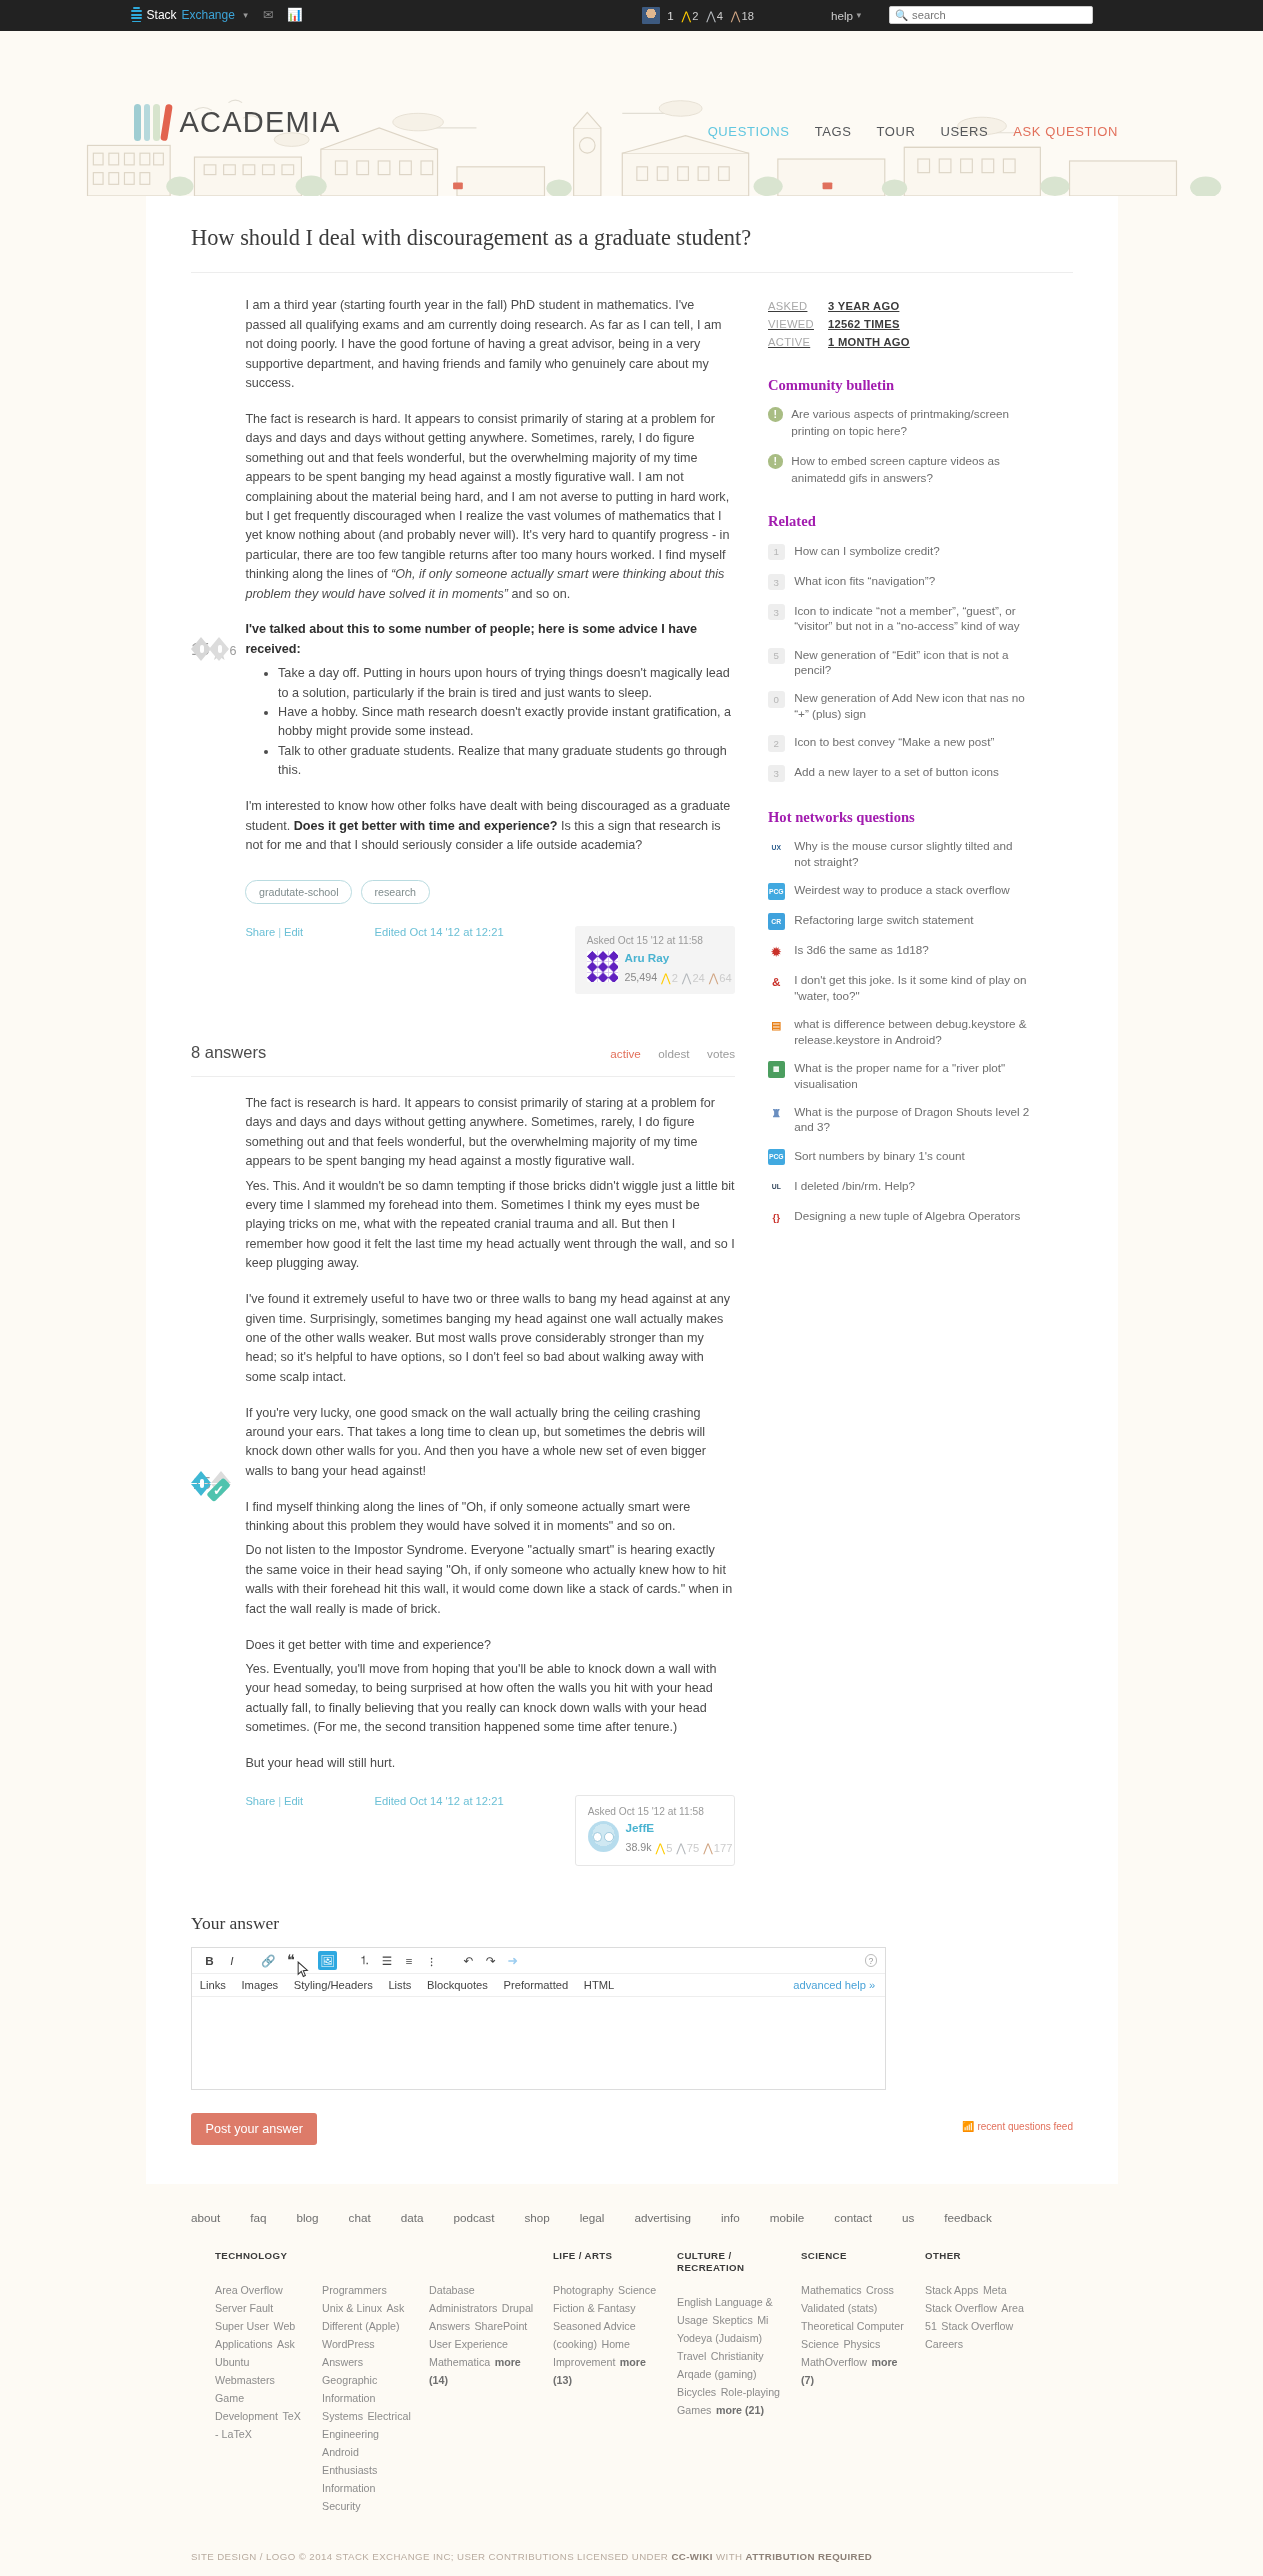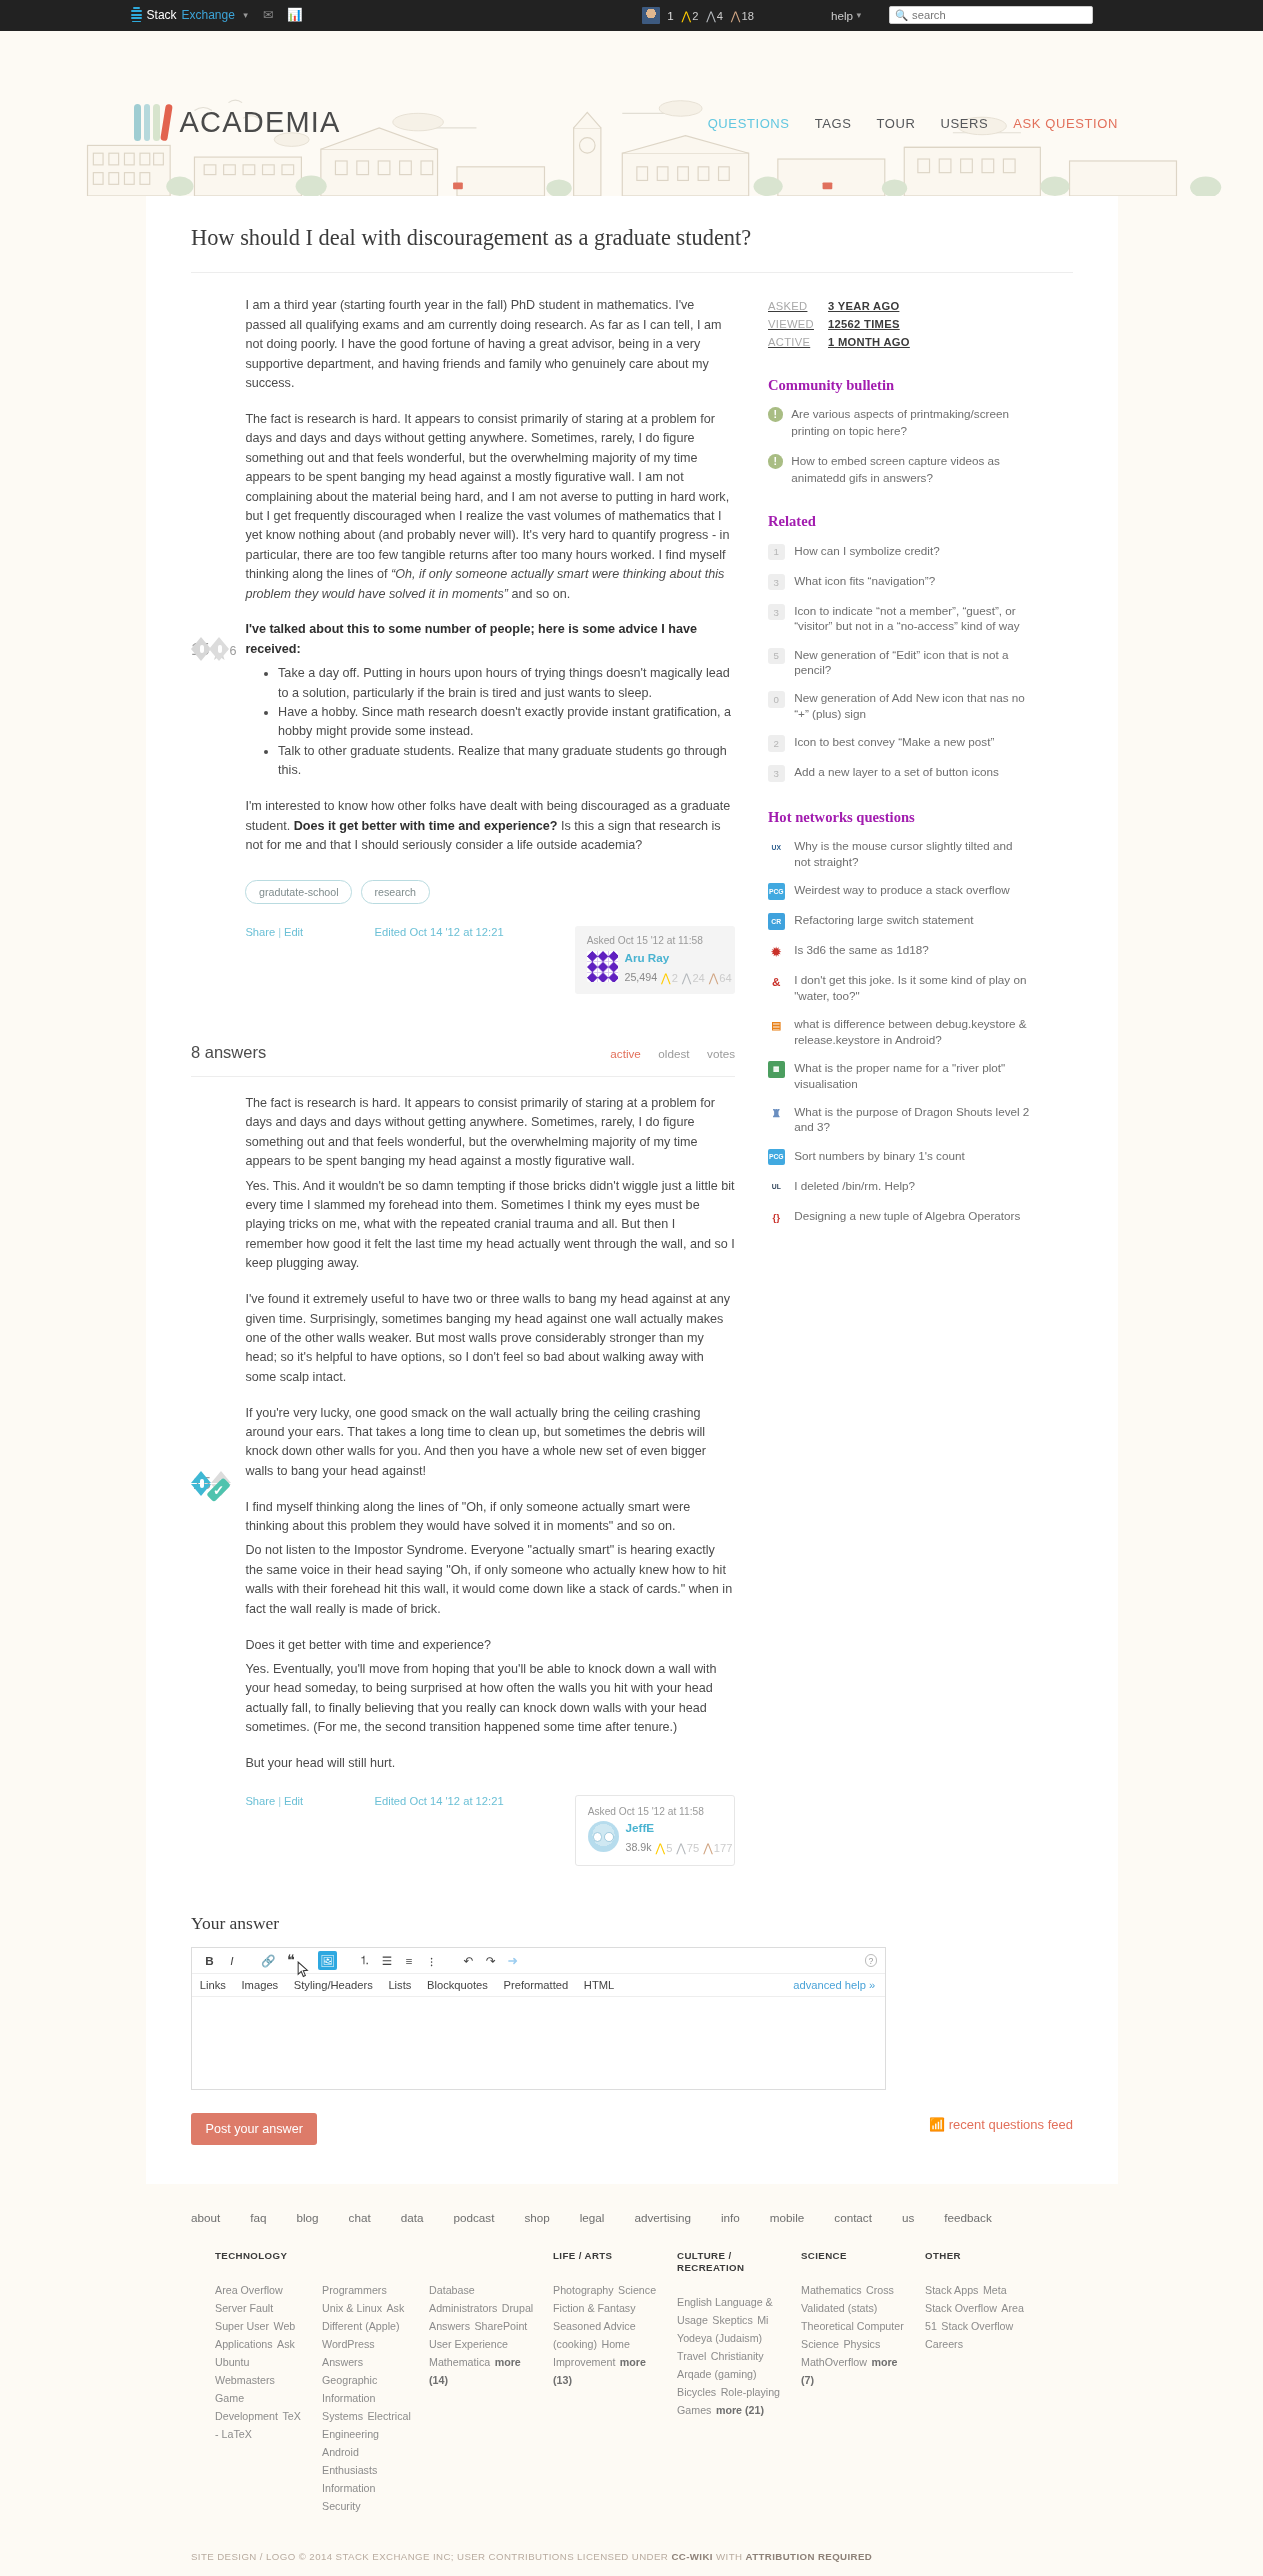--- a/index.html
+++ b/index.html
@@ -60,21 +60,21 @@
   
   .masthead { position:relative; height:165px; overflow:hidden; background:#fdfaf4; }
   .logo-wrap { position:absolute; left:134px; top:73px; display:flex; align-items:center; gap:9.7px; z-index:4; }
   .logo-bars { display:flex; align-items:flex-end; gap:2.9px; height:37px; }
   .logo-bars i { display:block; width:6.8px; height:37px; border-radius:3.9px; }
   .logo-bars i:nth-child(1){ background:#9fcdd2; }
   .logo-bars i:nth-child(2){ background:#b6d9dc; }
   .logo-bars i:nth-child(3){ background:#d7e4cd; }
   .logo-bars i:nth-child(4){ background:#e2634f; transform: rotate(9deg); }
   .logo-text { font-family:"Liberation Sans",sans-serif; font-size:29px; letter-spacing:1.2px; color:#4a4a4a; font-weight:400;}
-  .topnav { position:absolute; right:146px; top:85px; display:flex; gap:25px;
+  .topnav { position:absolute; right:146px; top:93px; display:flex; gap:25px;
             font-size:13px; letter-spacing:0.6px; z-index:4;}
   .topnav a { color:#55575a; }
   .topnav a.active { color:#62c7e0; }
   .topnav a.ask { color:#e2705b; }
   .skyline { position:absolute; left:0; bottom:0; width:100%; height:107px; }
 
   
   .page { width:972px; margin:0 auto; background:#fff; min-height:389px;
           padding:0 0 39px; position:relative; }
   .inner { padding: 0 45px; }
@@ -196,21 +196,21 @@
   .ed-labels { height:23px; display:flex; align-items:center; font-size:11.2px; color:#444;
                border-bottom:1px solid #eee; padding:0 7.8px; position:relative; }
   .ed-labels span { margin-right:15.6px; }
   .ed-labels .adv { position:absolute; right:9.7px; color:#4aa3d8; margin:0; }
   .ed-area { height:92px; background:#fff; }
   .cursor-ptr { position:absolute; left:105px; top:12.6px; width:12.6px;height:17.5px; z-index:5;}
 
   .post-btn { background:#dd7b69; color:#fff; border:0; font-size:12.6px; padding:8.7px 14.6px;
               border-radius:2.9px; margin-top:23px; font-family:"Liberation Sans",sans-serif;
               cursor:pointer; }
-  .feed { position:absolute; right:45px; bottom:52px; font-size:13px; color:#e2705b; }
+  .feed { position:absolute; right:45px; bottom:52px; font-size:10px; color:#e2705b; }
 
   
   .footer { background:#fdfaf4; padding:27px 0 0; }
   .f-inner { width:972px; margin:0 auto; padding:0 45px; }
   .f-toplinks { display:flex; gap:30px; font-size:11.7px; color:#6f6f6f; padding-bottom:26px;}
   .f-cols { display:flex; gap:0;justify-content:center; }
   .f-group { display:flex; }
   .f-col { width:107px; padding-right:17.5px; }
   .f-col.w2 { width:124px; }
   .f-head { font-size:9.7px; font-weight:bold; color:#3b3b3b; letter-spacing:0.4px;

